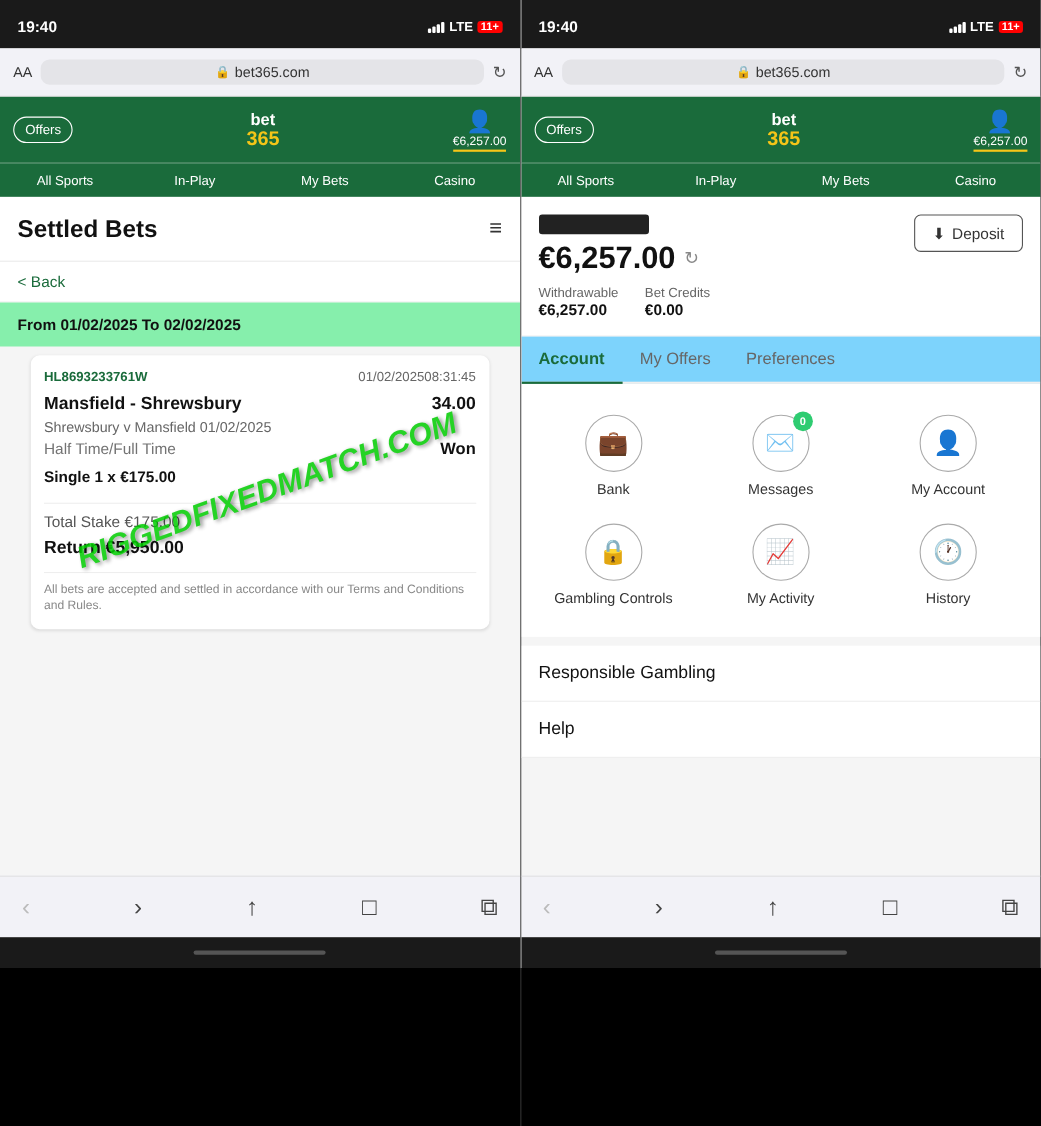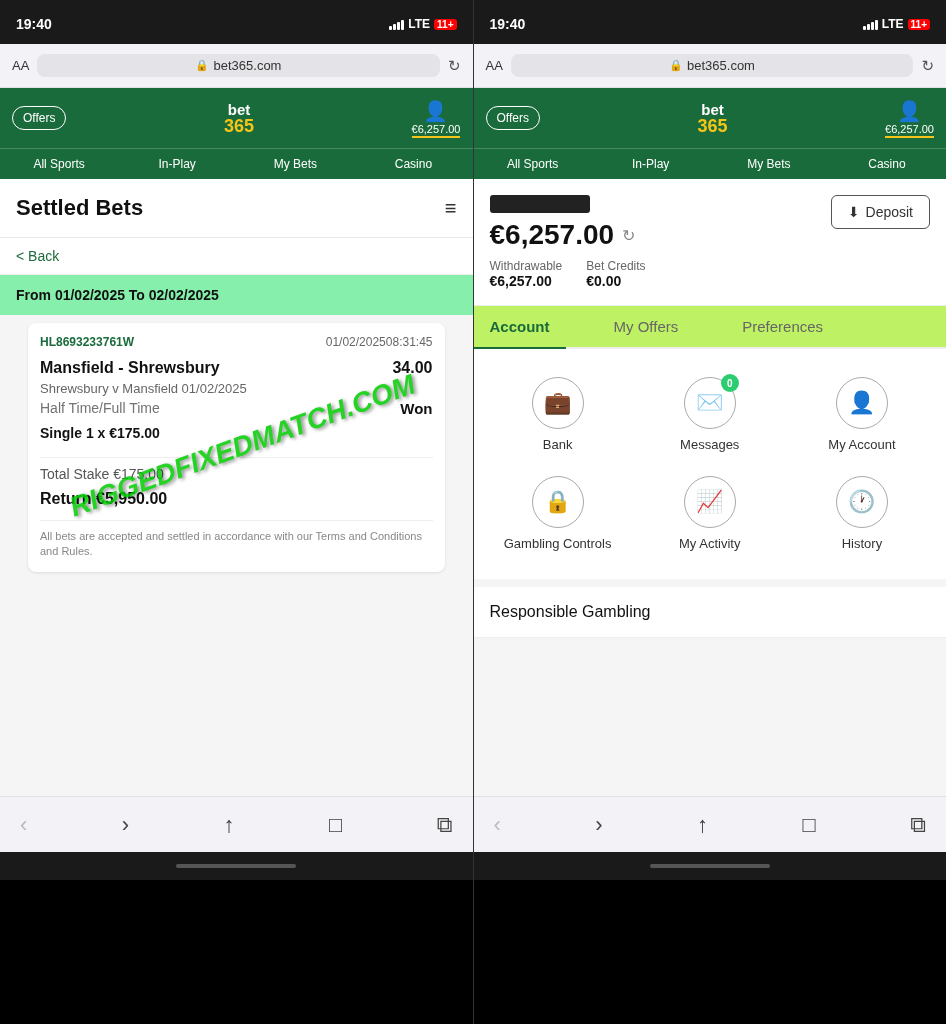--- a/index.html
+++ b/index.html
@@ -285,24 +285,23 @@
     .balance-details {
       display: flex;
       gap: 24px;
       margin-top: 8px;
     }
     .balance-item { font-size: 12px; color: #666; }
     .balance-amount { font-size: 14px; font-weight: 600; color: #111; }
 
     
     .account-tabs {
-      background: #bef264;
+      background: #7dd3fc;
       display: flex;
       border-bottom: 2px solid #eee;
-      gap: 32px;
     }
     .account-tab {
       padding: 12px 16px;
       font-size: 15px;
       color: #666;
       position: relative;
     }
     .account-tab.active {
       color: #1a6b3b;
       font-weight: 600;
@@ -624,20 +623,21 @@
 
       <div class="account-grid-item">
         <div class="grid-icon">🕐</div>
         <span class="grid-label">History</span>
       </div>
 
     </div>
 
     <div class="account-menu-items">
       <div class="account-menu-item">Responsible Gambling</div>
+      <div class="account-menu-item">Help</div>
     </div>
 
   </div>
 
   <div class="bottom-browser-bar">
     <span class="bottom-icon disabled">‹</span>
     <span class="bottom-icon">›</span>
     <span class="bottom-icon">↑</span>
     <span class="bottom-icon">□</span>
     <span class="bottom-icon">⧉</span>

